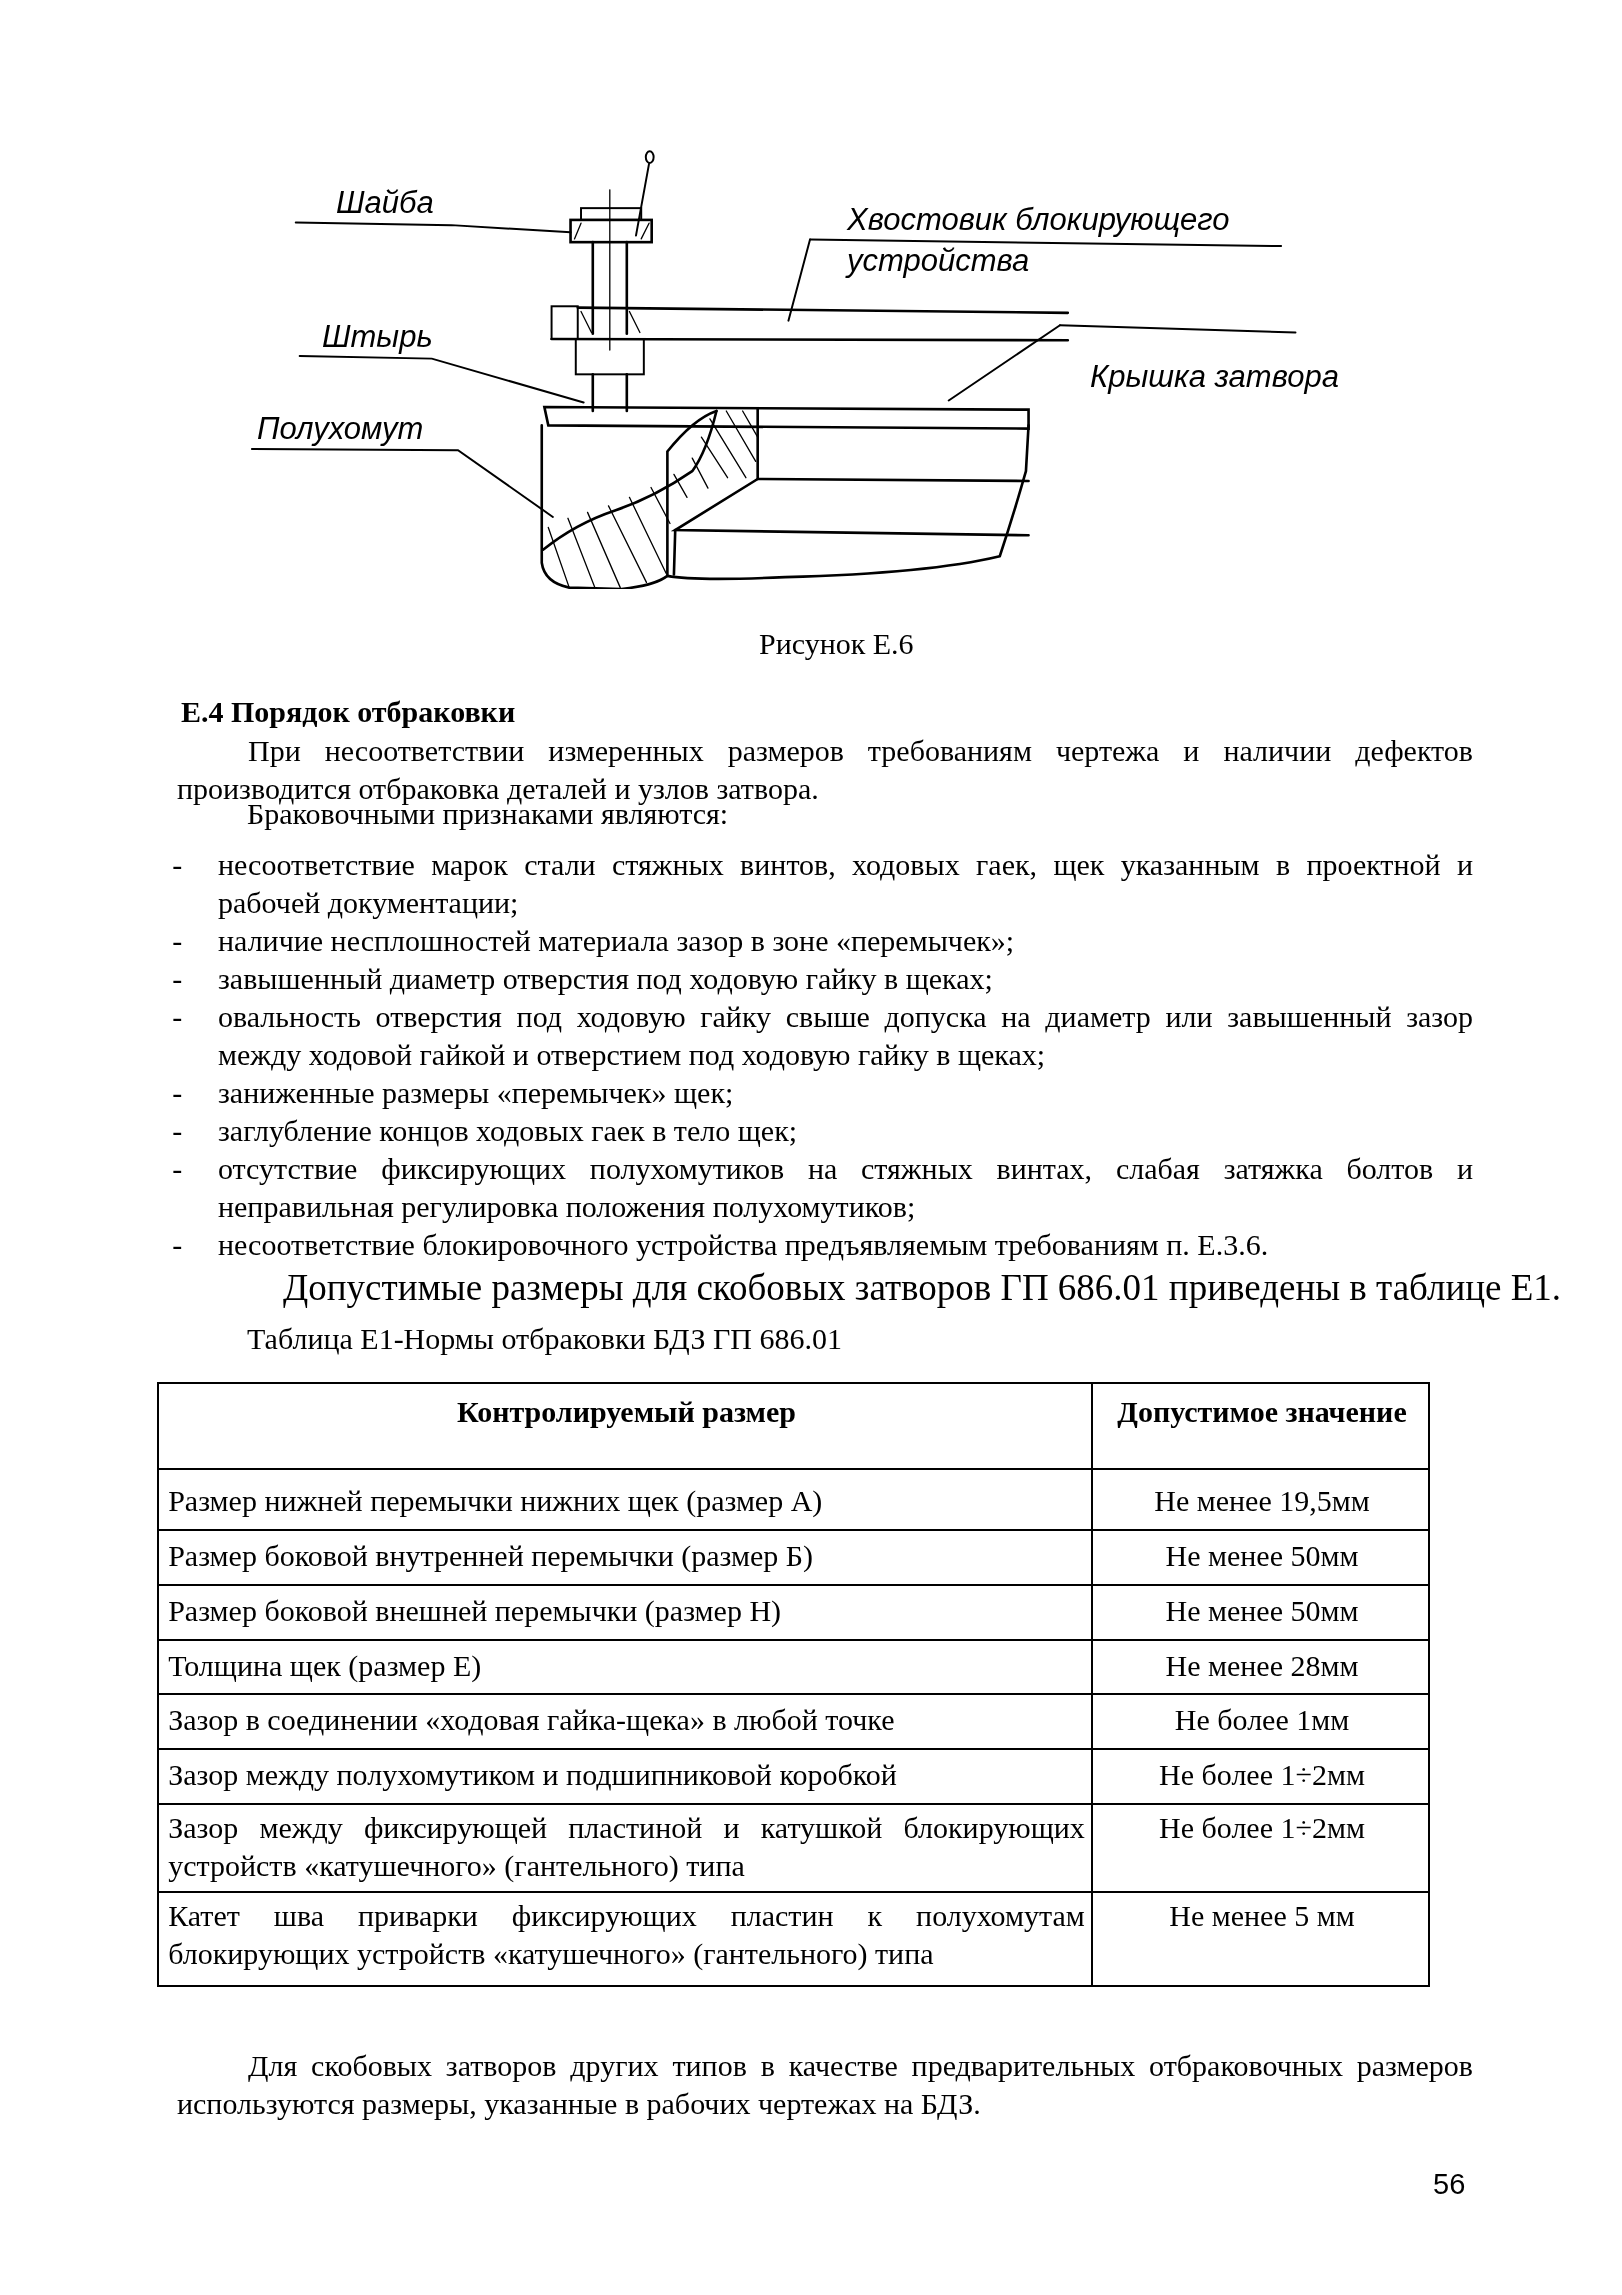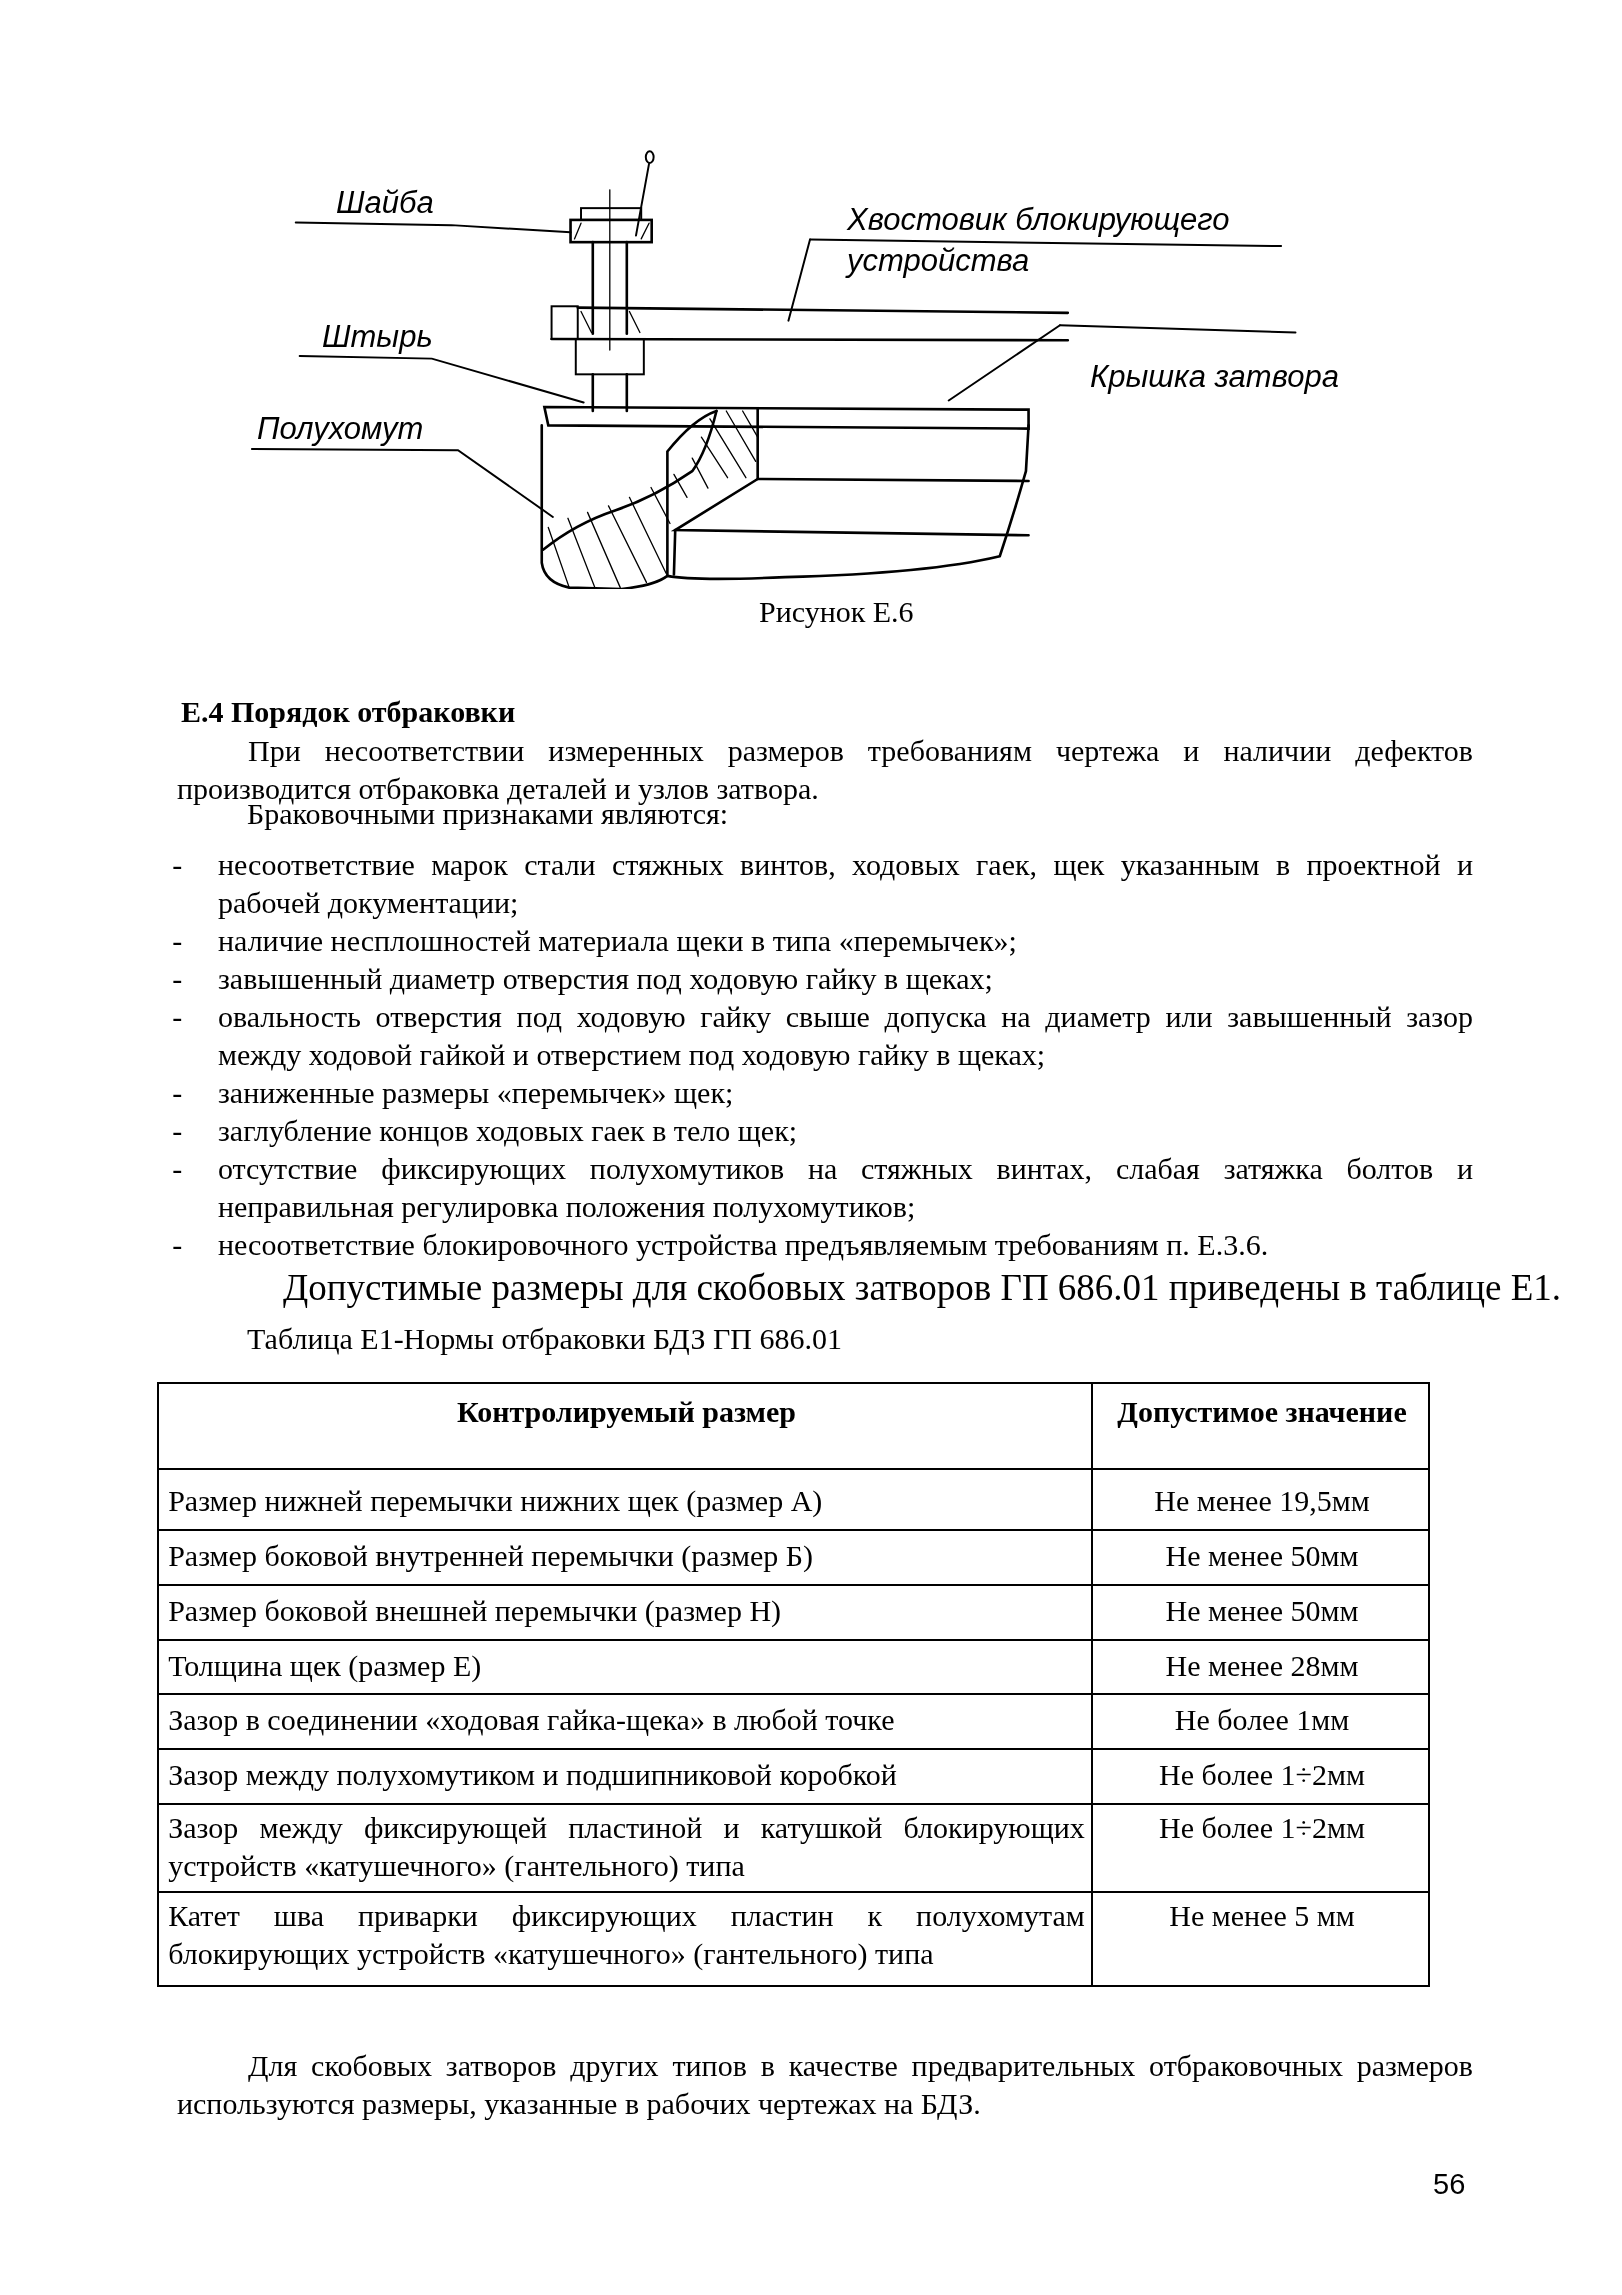--- a/index.html
+++ b/index.html
@@ -9,21 +9,21 @@
       color: #000;
     }
     .abs { position: absolute; }
     .serif { font-family: "Liberation Serif", "DejaVu Serif", serif; }
     .sans-i { font-family: "Liberation Sans", "DejaVu Sans", sans-serif; font-style: italic; }
 
     
     #figure { left: 0; top: 0; width: 1622px; height: 589px; }
     .fig-label { font-size: 31px; white-space: nowrap; }
 
-    .caption { left: 759px; top: 595px; font-size: 30px; }
+    .caption { left: 759px; top: 627px; font-size: 30px; }
     .heading { left: 181px; top: 651px; font-size: 30px; font-weight: bold; margin-top: 44px; }
 
     .para { font-size: 30px; line-height: 38px; }
     .p1 { left: 177px; top: 732px; width: 1296px; text-align: justify; text-indent: 71px; }
     .p2 { left: 247px; top: 795px; }
 
     .bullets { left: 171px; top: 846px; width: 1302px; margin: 0; padding: 0; list-style: none; font-size: 30px; line-height: 38px; }
     .bullets li { position: relative; padding-left: 47px; text-align: justify; }
     .bullets li .dash { position: absolute; left: 1.3px; top: 0; }
     .p3 { left: 247px; top: 1266px; font-size: 37px; margin-left: 36px; }
@@ -121,21 +121,21 @@
 
 <div class="abs caption serif">Рисунок Е.6</div>
 
 <div class="abs heading serif">Е.4 Порядок отбраковки</div>
 
 <div class="abs para p1">При несоответствии измеренных размеров требованиям чертежа и наличии дефектов производится отбраковка деталей и узлов затвора.</div>
 <div class="abs para p2">Браковочными признаками являются:</div>
 
 <ul class="abs bullets">
   <li><span class="dash">-</span><span>несоответствие марок стали стяжных винтов, ходовых гаек, щек указанным в проектной и рабочей документации;</span></li>
-  <li><span class="dash">-</span><span>наличие несплошностей материала щеки в типа «перемычек»;</span></li>
+  <li><span class="dash">-</span><span>наличие несплошностей материала зазор в зоне «перемычек»;</span></li>
   <li><span class="dash">-</span><span>завышенный диаметр отверстия под ходовую гайку в щеках;</span></li>
   <li><span class="dash">-</span><span>овальность отверстия под ходовую гайку свыше допуска на диаметр или завышенный зазор между ходовой гайкой и отверстием под ходовую гайку  в щеках;</span></li>
   <li><span class="dash">-</span><span>заниженные размеры «перемычек» щек;</span></li>
   <li><span class="dash">-</span><span>заглубление концов ходовых гаек в тело щек;</span></li>
   <li><span class="dash">-</span><span>отсутствие фиксирующих полухомутиков на стяжных винтах, слабая затяжка болтов и неправильная регулировка положения полухомутиков;</span></li>
   <li><span class="dash">-</span><span>несоответствие блокировочного устройства предъявляемым  требованиям п. Е.3.6.</span></li>
 </ul>
 
 <div class="abs p3">Допустимые размеры для скобовых затворов ГП 686.01 приведены в таблице Е1.</div>
 <div class="abs tcap">Таблица Е1-Нормы отбраковки  БДЗ  ГП 686.01</div>

